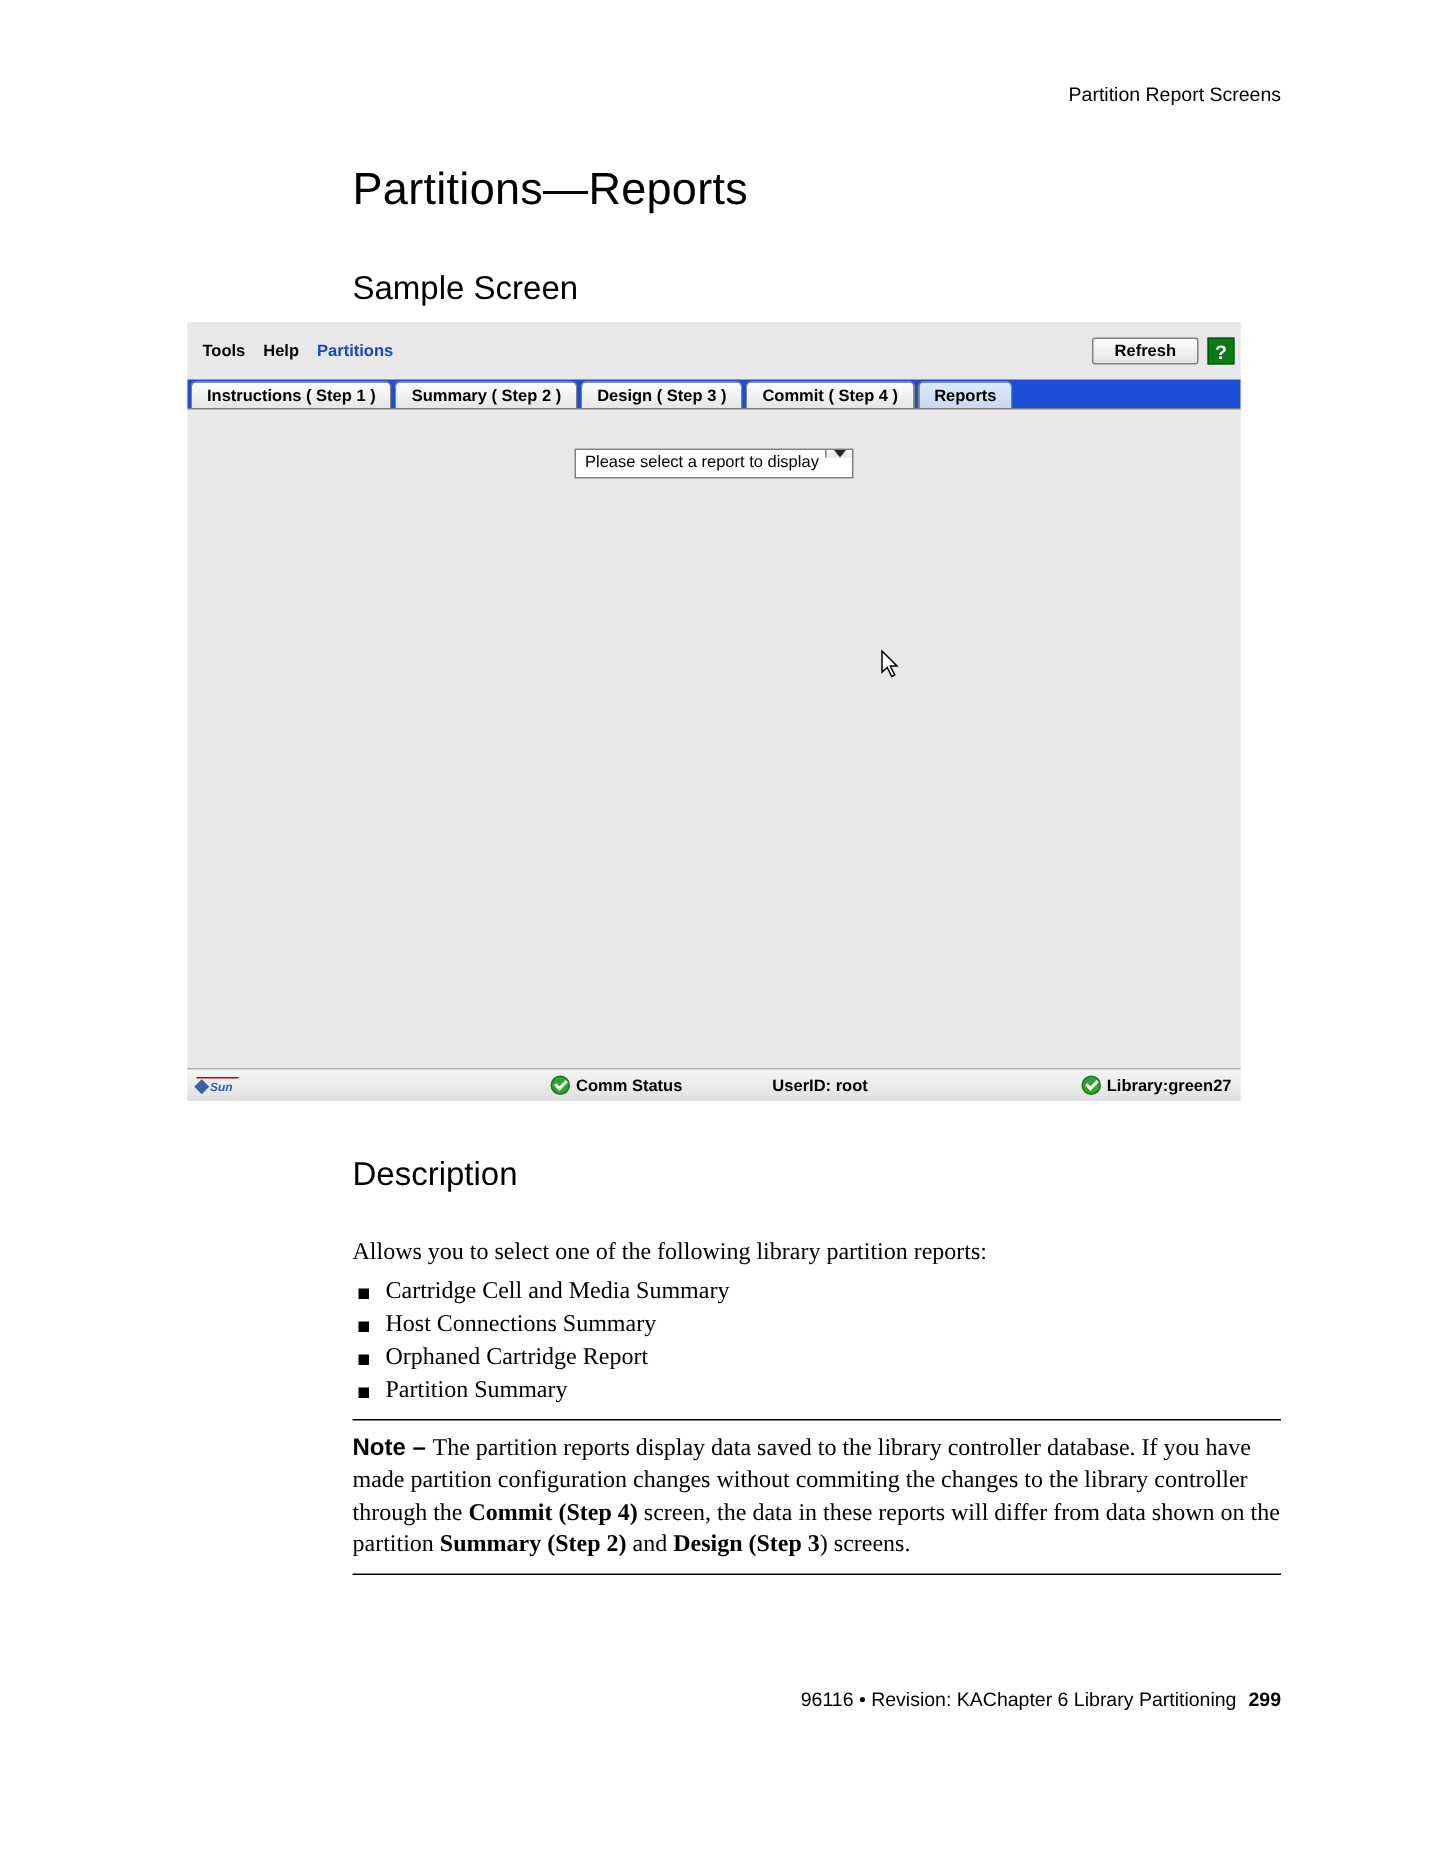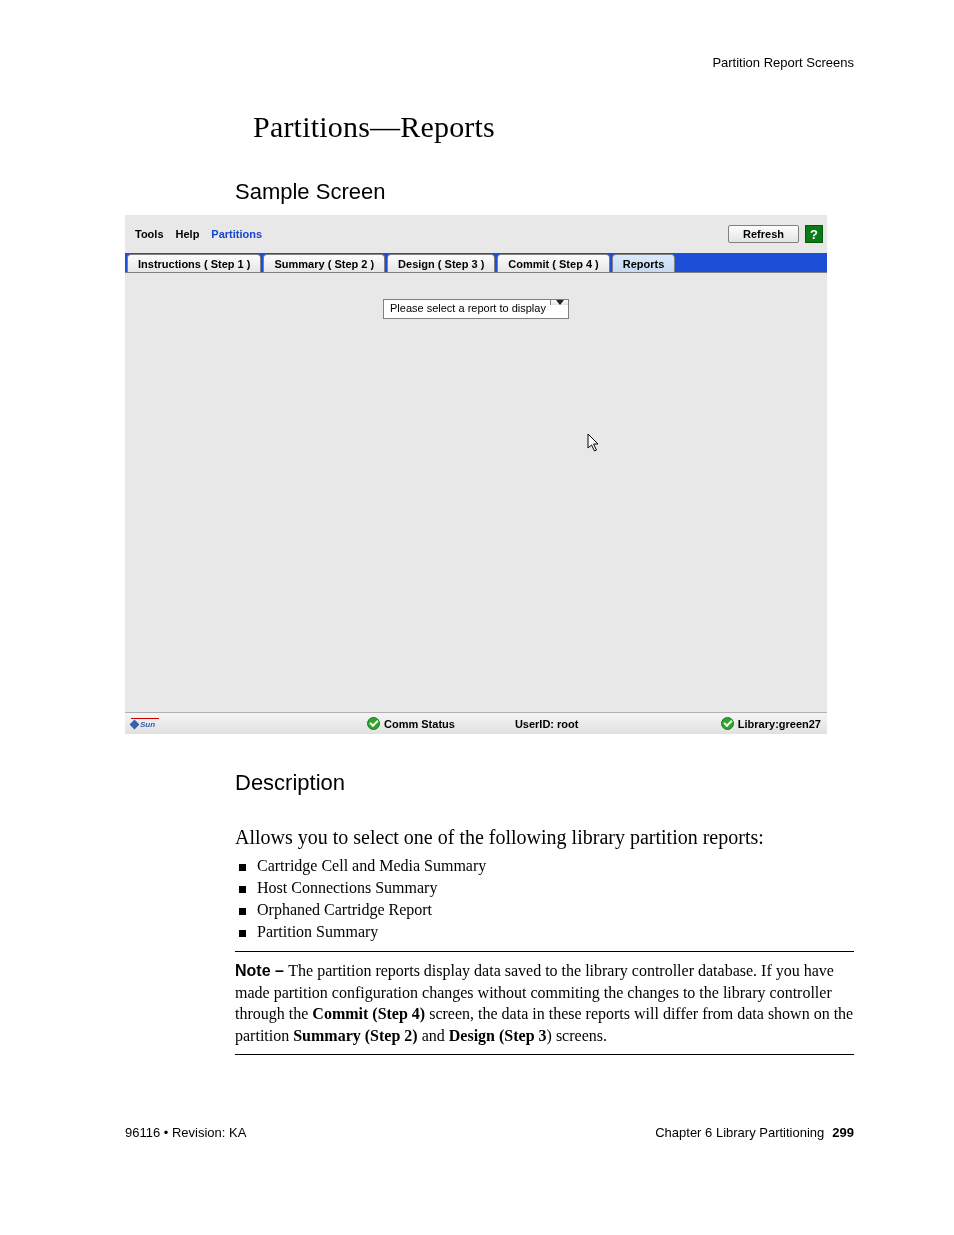--- a/index.html
+++ b/index.html
@@ -21,24 +21,24 @@
     text-align: right;
     font-family: Helvetica, Arial, sans-serif;
     font-size: 13px;
     color: #000;
     margin-bottom: 40px;
   }
   .content {
     margin-left: 110px;
   }
   h1.section-title {
-    font-family: Liberation Serif, serif;
+    font-family: Liberation Sans, sans-serif;
     font-weight: 400;
     font-size: 30px;
-    margin: 0 0 35px 18px;
+    margin: 0 0 35px 0;
     letter-spacing: 0.2px;
   }
   h2.subsection {
     font-family: Liberation Sans, sans-serif;
     font-weight: 400;
     font-size: 22px;
     margin: 0 0 10px 0;
   }
 
   
@@ -187,21 +187,21 @@
     border-left: 2px solid #fff;
     border-bottom: 2px solid #fff;
     transform: rotate(-45deg);
   }
   .status-gap { width: 60px; }
   .status-flex { flex: 1; }
 
   
   .body-text {
     font-family: "Palatino Linotype", "Book Antiqua", Palatino, serif;
-    font-size: 20px;
+    font-size: 16px;
     line-height: 1.35;
     margin-top: 28px;
   }
   ul.square {
     list-style: none;
     padding-left: 4px;
     margin: 6px 0 10px 0;
   }
   ul.square li {
     position: relative;
@@ -226,21 +226,21 @@
   }
   .note-label { font-family: Helvetica, Arial, sans-serif; font-weight: 700; }
   .bold { font-weight: 700; }
 
   .footer {
     position: absolute;
     bottom: 95px;
     left: 125px;
     right: 100px;
     display: flex;
-    justify-content: space-between;
+    justify-content: flex-end;
     font-family: Helvetica, Arial, sans-serif;
     font-size: 13px;
   }
   .footer .pg { font-weight: 700; margin-left: 8px; }
 </style>
 </head>
 <body>
 
 <div class="page">
   <div class="header-right">Partition Report Screens</div>

